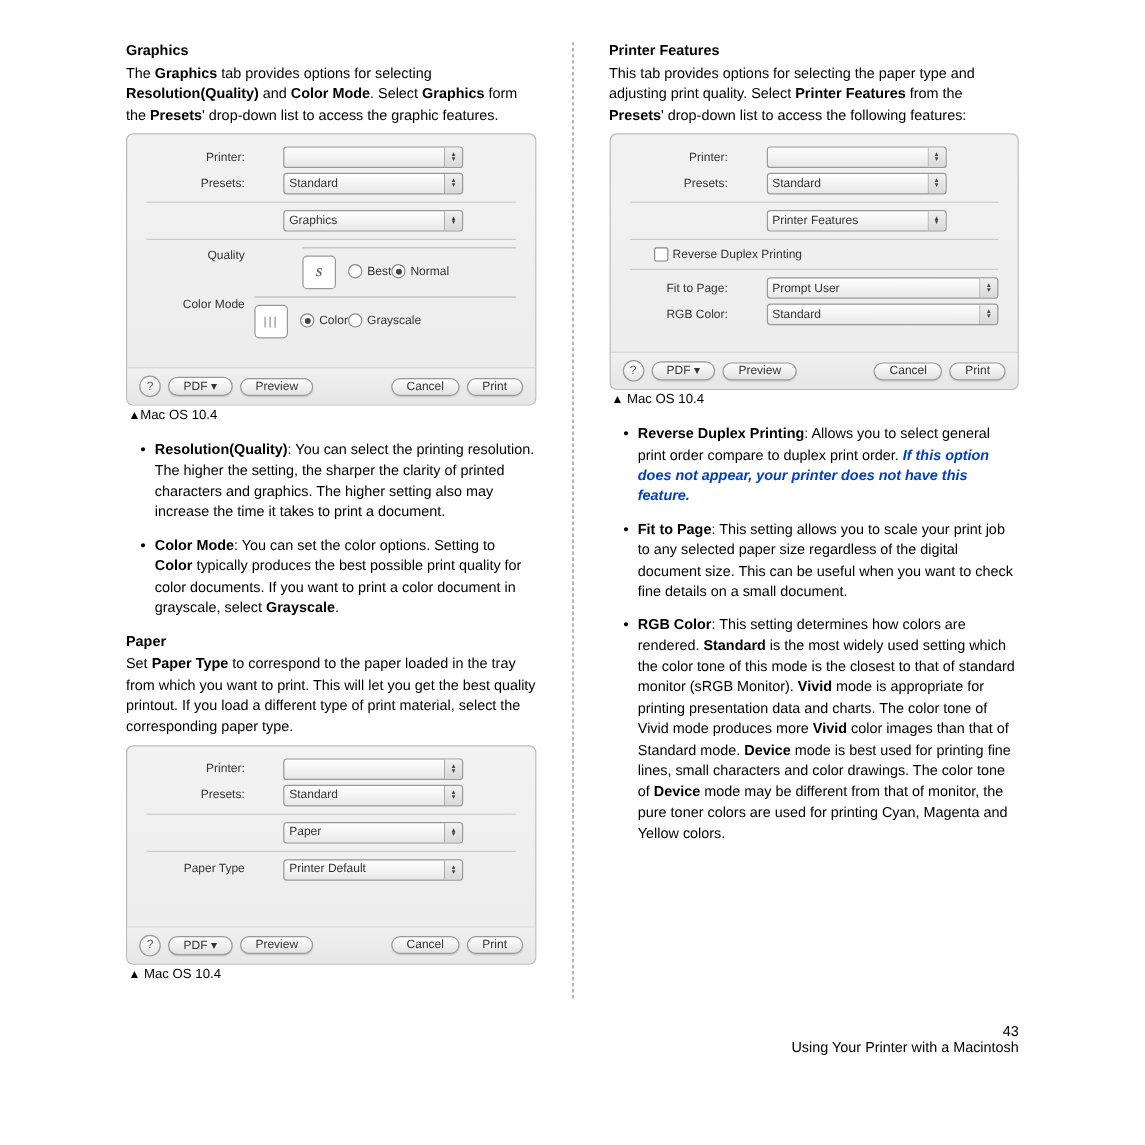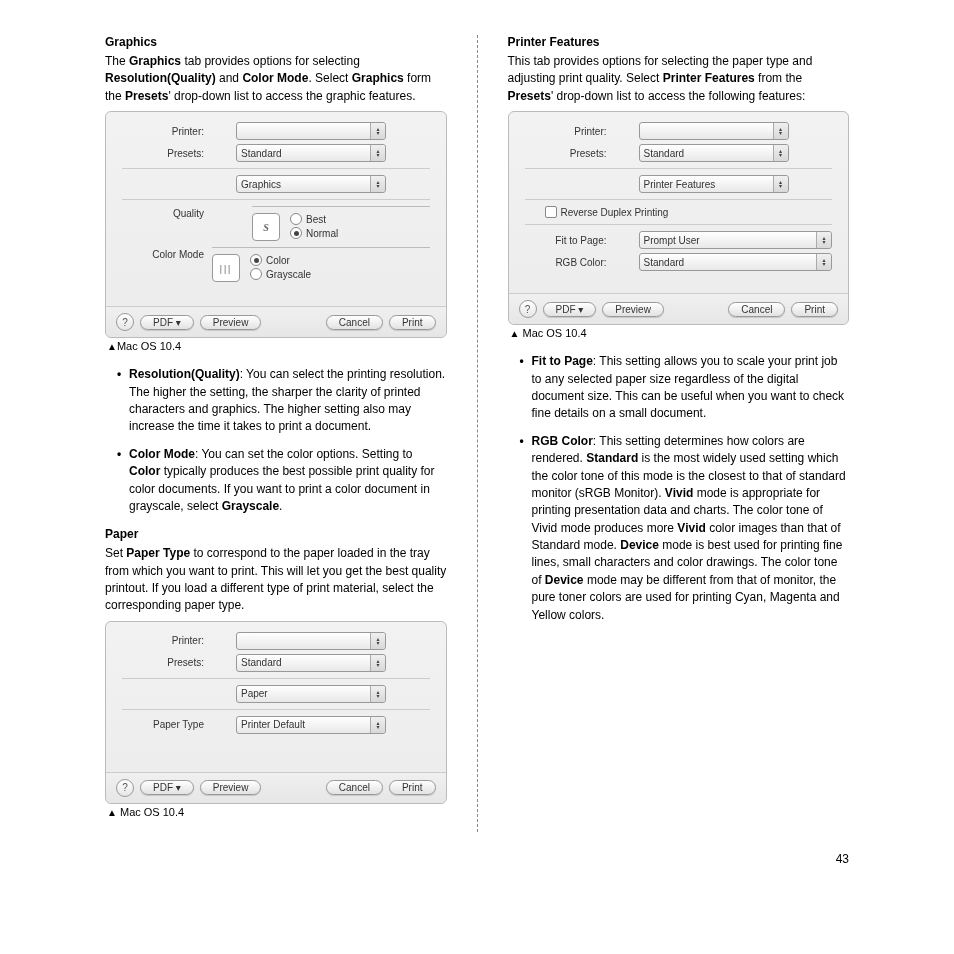--- a/index.html
+++ b/index.html
@@ -191,21 +191,21 @@
 .help {
   width: 16px; height: 16px;
   border: 1px solid #999;
   border-radius: 50%;
   display: flex; align-items: center; justify-content: center;
   font-size: 10px;
   color: #555;
   background: linear-gradient(#fff,#e6e6e6);
 }
 .spacer { flex: 1; }
-.quality-group { display:flex; flex-direction:column; }
+.quality-group { display:flex; }
 
 .pagefoot {
   text-align: right;
   font-size: 12px;
   margin-top: 20px;
 }
 </style>
 </head>
 <body>
 
@@ -411,22 +411,24 @@
           <div class="btn">PDF ▾</div>
           <div class="btn">Preview</div>
           <div class="spacer"></div>
           <div class="btn">Cancel</div>
           <div class="btn">Print</div>
         </div>
       </div>
       <div class="caption"><span class="tri">▲</span> <span>Mac OS 10.4</span></div>
 
       <ul>
+        <li><b>Reverse Duplex Printing</b><span>: Allows you to select general print order compare to duplex print order. </span><span class="blue-ital">If this option does not appear, your printer does not have this feature.</span></li>
         <li><b>Fit to Page</b><span>: This setting allows you to scale your print job to any selected paper size regardless of the digital document size. This can be useful when you want to check fine details on a small document.</span></li>
         <li><b>RGB Color</b><span>: This setting determines how colors are rendered. </span><b>Standard</b><span> is the most widely used setting which the color tone of this mode is the closest to that of standard monitor (sRGB Monitor). </span><b>Vivid</b><span> mode is appropriate for printing presentation data and charts. The color tone of Vivid mode produces more </span><b>Vivid</b><span> color images than that of Standard mode. </span><b>Device</b><span> mode is best used for printing fine lines, small characters and color drawings. The color tone of </span><b>Device</b><span> mode may be different from that of monitor, the pure toner colors are used for printing Cyan, Magenta and Yellow colors.</span></li>
       </ul>
     </div>
   </div>
 
   <div class="pagefoot">
     <div>43</div>
+    <div>Using Your Printer with a Macintosh</div>
   </div>
 </div>
 
 </body></html>

